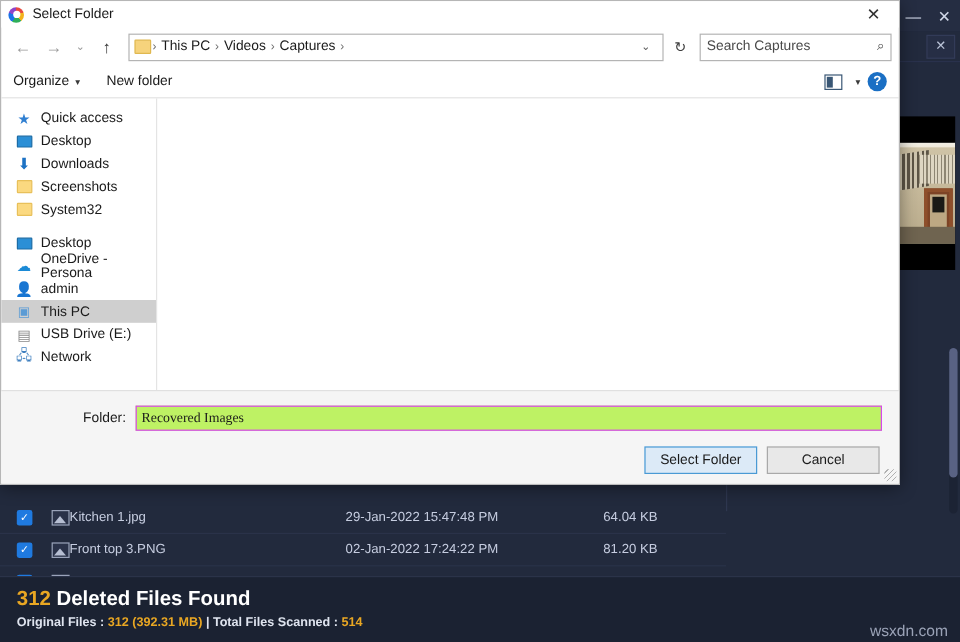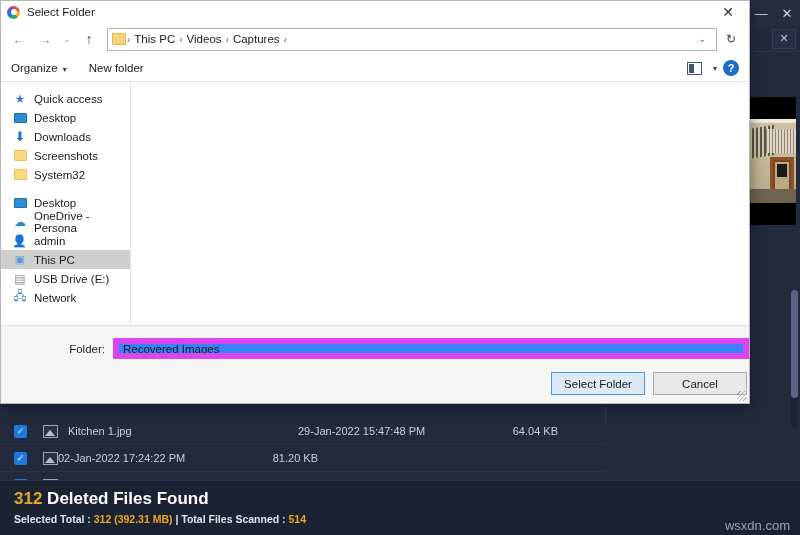--- a/index.html
+++ b/index.html
@@ -107,21 +107,21 @@
     width: 15px; height: 13px; margin-left: 16px;
     border: 1px solid #9aa3ba; background: #2a3249;
     position: relative; overflow: hidden;
   }
   .fr-icon::after {
     content: ""; position: absolute; left: 1px; bottom: 1px;
     width: 0; height: 0;
     border-left: 5px solid transparent; border-right: 5px solid transparent;
     border-bottom: 6px solid #b6bed2;
   }
-  .fr-name { margin-left: 10px; width: 230px; }
+  .fr-name { margin-left: 0; width: 230px; }
   .fr-date { width: 150px; text-align: left; }
   .fr-size { width: 110px; text-align: right; }
 
   .detail-pane {
     position: absolute; right: 0; top: 310px; width: 195px; height: 64px;
     font-size: 10.5px; color: #c9d0e2;
     border-left: 1px solid #2e3750;
   }
   .dt-row { display: flex; margin-bottom: 6px; }
   .dt-label { width: 72px; text-align: right; color: #aeb7cc; }
@@ -310,29 +310,29 @@
     border: 1px solid #e2b347;
     border-radius: 2px;
     transform: skewX(-3deg);
   }
   .ft-label {
     margin-top: 7px; font-size: 11px; color: #1a1a1a;
     text-align: center; line-height: 13px;
   }
 
   .dlg-footer {
-    border-top: 1px solid #e0e0e0; padding: 12px 0 8px 14px;
+    border-top: 1px solid #e0e0e0; padding: 12px 14px 8px 14px;
     background: #f5f5f5;
   }
   .folder-row { display: flex; align-items: center; }
   .folder-label { font-size: 11.5px; color: #1a1a1a; width: 98px; text-align: right; padding-right: 8px; }
   .folder-input {
-    flex: 1; height: 21px; border: 6px solid #d946ef; background: #3b82f6;
+    flex: 1; height: 21px; border: 1px solid #d946ef; background: #bef264;
     font-size: 11.5px; color: #1a1a1a; padding: 0 4px;
-    font-family: Liberation Sans, sans-serif;
+    font-family: Liberation Serif, serif;
   }
   .btn-row {
     display: flex; justify-content: flex-end; gap: 8px;
     margin-top: 13px; padding-right: 2px;
   }
   .dlg-btn {
     width: 94px; height: 23px;
     font-size: 11.5px; color: #1a1a1a;
     display: flex; align-items: center; justify-content: center;
     border: 1px solid #a9a9a9; background: #e8e8e8;
@@ -382,20 +382,21 @@
     <div class="file-row" style="top:366px">
       <div class="fr-check">✓</div>
       <div class="fr-icon"></div>
       <div class="fr-name">Kitchen 1.jpg</div>
       <div class="fr-date">29-Jan-2022 15:47:48 PM</div>
       <div class="fr-size">64.04 KB</div>
     </div>
     <div class="file-row" style="top:393px">
       <div class="fr-check">✓</div>
       <div class="fr-icon"></div>
+      <div class="fr-name">Front top 3.PNG</div>
       <div class="fr-date">02-Jan-2022 17:24:22 PM</div>
       <div class="fr-size">81.20 KB</div>
     </div>
     <div class="file-row" style="top:420px">
       <div class="fr-check">✓</div>
       <div class="fr-icon"></div>
       <div class="fr-name">Original.jpg</div>
       <div class="fr-date">02-Jan-2022 17:24:22 PM</div>
       <div class="fr-size">327.45 KB</div>
     </div>
@@ -406,21 +407,21 @@
         <div class="dt-value">360</div>
       </div>
       <div class="dt-row">
         <div class="dt-label">Width:</div>
         <div class="dt-value">480</div>
       </div>
     </div>
 
     <div class="status-bar">
       <div class="status-title"><span class="status-count">312</span><span> Deleted Files Found</span></div>
-      <div class="status-sub"><span>Selected Total : </span><span class="hl">312 (392.31 MB)</span><span> | Total Files Scanned : </span><span class="hl">514</span></div>
+      <div class="status-sub"><span>Original Files : </span><span class="hl">312 (392.31 MB)</span><span> | Total Files Scanned : </span><span class="hl">514</span></div>
       <div class="watermark">wsxdn.com</div>
     </div>
   </div>
 </div>
 
 <div id="dialog">
 
   <div class="dlg-title">
     <div class="dlg-logo"></div>
     <div class="dlg-title-text">Select Folder</div>
@@ -440,20 +441,24 @@
       <span class="crumb-sep">›</span>
       <span class="crumb">Videos</span>
       <span class="crumb-sep">›</span>
       <span class="crumb">Captures</span>
       <span class="crumb-sep">›</span>
       <span class="addr-chev">⌄</span>
     </div>
 
     <div class="refresh-btn">↻</div>
 
+    <div class="search-box">
+      <div class="search-ph">Search Captures</div>
+      <div class="search-ico">⌕</div>
+    </div>
   </div>
 
   <div class="dlg-toolbar">
     <div class="tb-item"><span>Organize</span><span class="tb-caret">▾</span></div>
     <div class="tb-item">New folder</div>
     <div class="tb-right">
       <div class="view-ico"></div>
       <div class="tb-caret">▾</div>
       <div class="help-ico">?</div>
     </div>

